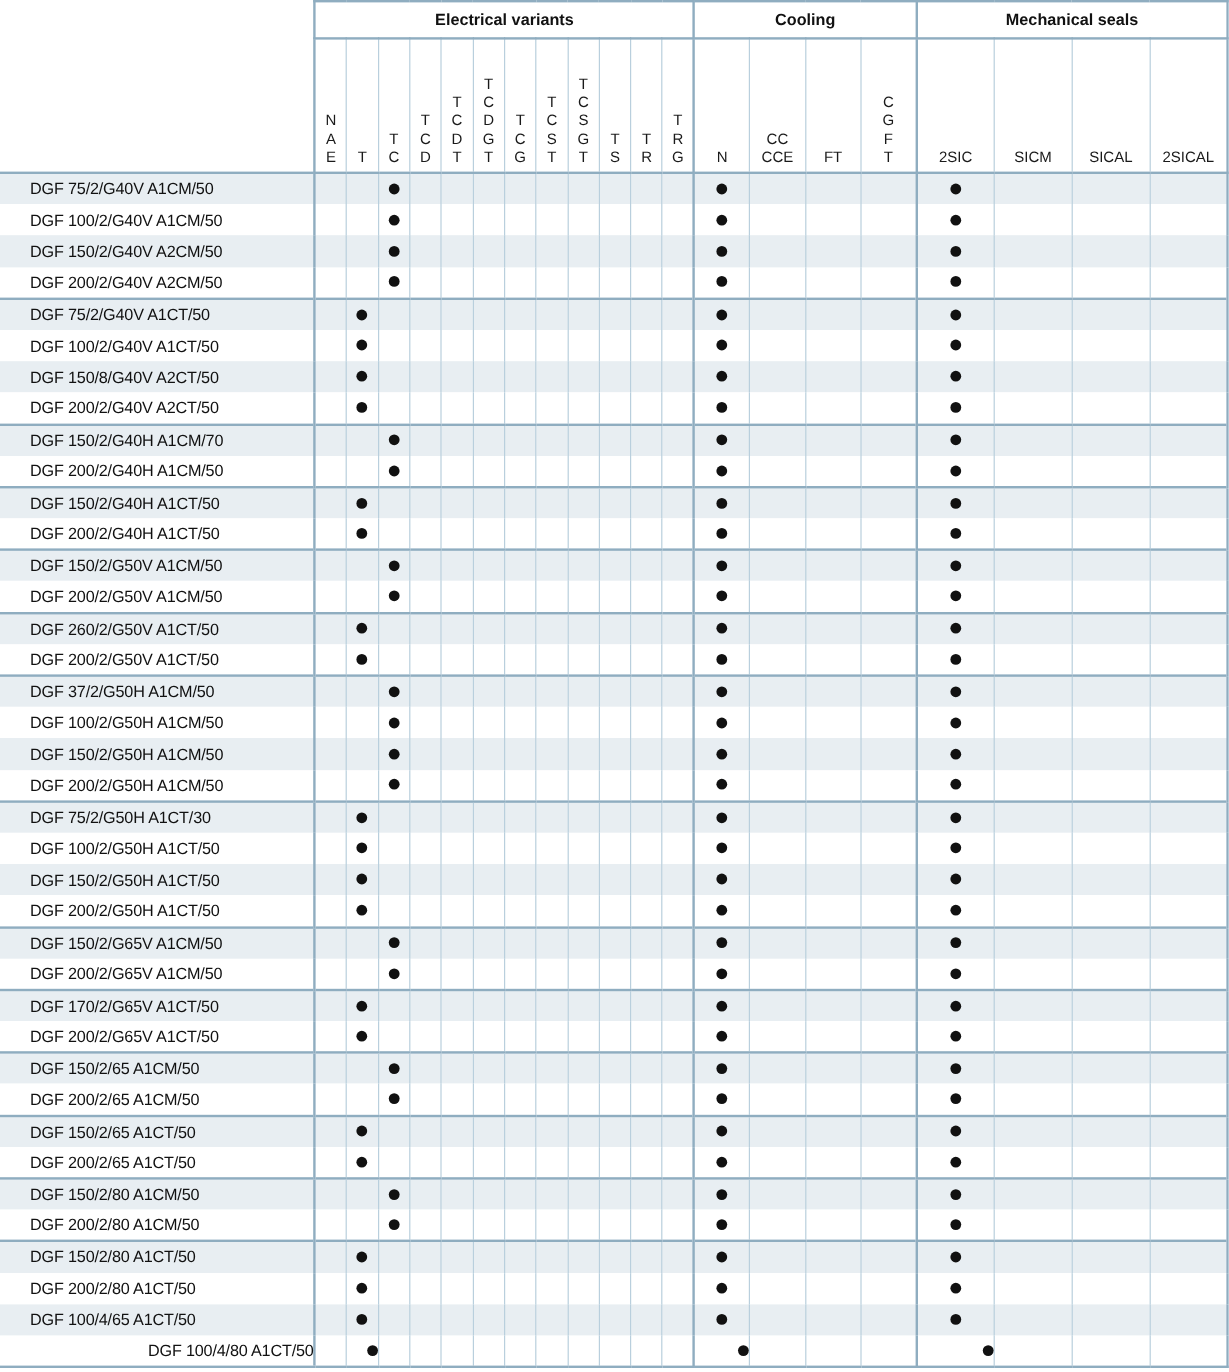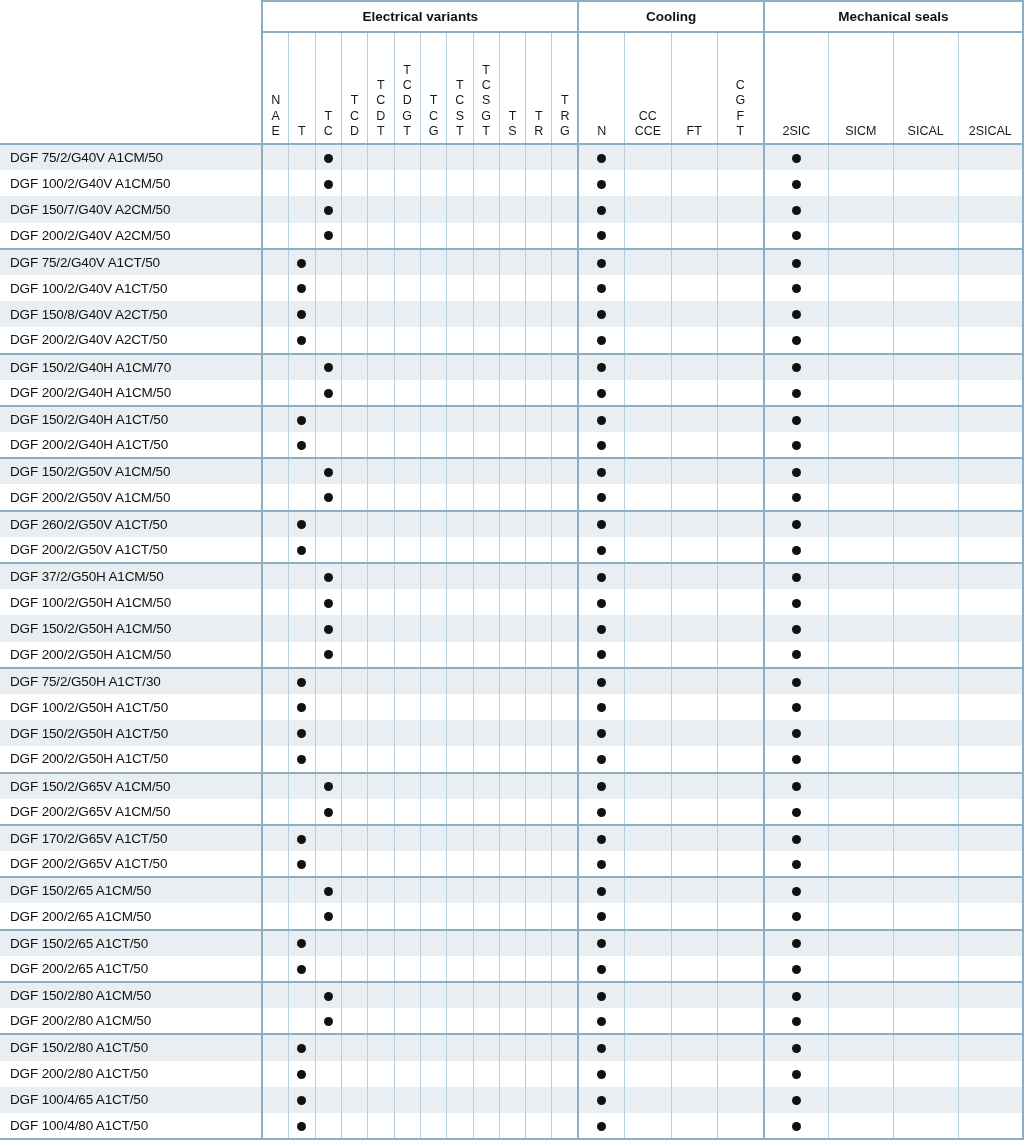--- a/index.html
+++ b/index.html
@@ -26,21 +26,21 @@
     margin:0;
     border:0;
     vertical-align:middle;
     font-weight:normal;
   }
 
   
   .lbl{
     width:262px;
     text-align:left;
-    padding-left:10px;
+    padding-left:25px;
     font-size:13.5px;
     letter-spacing:-0.15px;
     color:#111;
     white-space:nowrap;
     height:26.2px;
     box-sizing:border-box;
   }
 
   
   .cell{
@@ -59,21 +59,21 @@
     width:9px;height:9px;
     border-radius:50%;
     background:#111111;
     vertical-align:middle;
   }
 
   
   tr.body-row > *{background:#ffffff;}
   tr.body-row.alt > *{background:#e8eef2;}
   tr.body-row.grp-top > *{border-top:2px solid #8fadc0;}
-  tr.body-row.last-row > *{border-bottom:2px solid #8fadc0;}
+  tr.body-row.last-row > *{border-bottom:2px solid #8fadc0;text-align:right;}
 
   
   .grp-head{
     height:31px;
     font-weight:bold;
     font-size:13.5px;
     text-align:center;
     color:#111;
     background:#ffffff;
     border:2px solid #8fadc0;
@@ -311,21 +311,21 @@
           <td class="cell gstart"><span class="dot"></span></td>
           <td class="cell"></td>
           <td class="cell"></td>
           <td class="cell gend"></td>
           <td class="cell gstart"><span class="dot"></span></td>
           <td class="cell"></td>
           <td class="cell"></td>
           <td class="cell gend"></td>
         </tr>
         <tr class="body-row alt">
-          <td class="lbl">DGF 150/7/G40V A2CM/50</td>
+          <td class="lbl">DGF 150/2/G40V A2CM/50</td>
           <td class="cell gstart"></td>
           <td class="cell"></td>
           <td class="cell"><span class="dot"></span></td>
           <td class="cell"></td>
           <td class="cell"></td>
           <td class="cell"></td>
           <td class="cell"></td>
           <td class="cell"></td>
           <td class="cell"></td>
           <td class="cell"></td>

